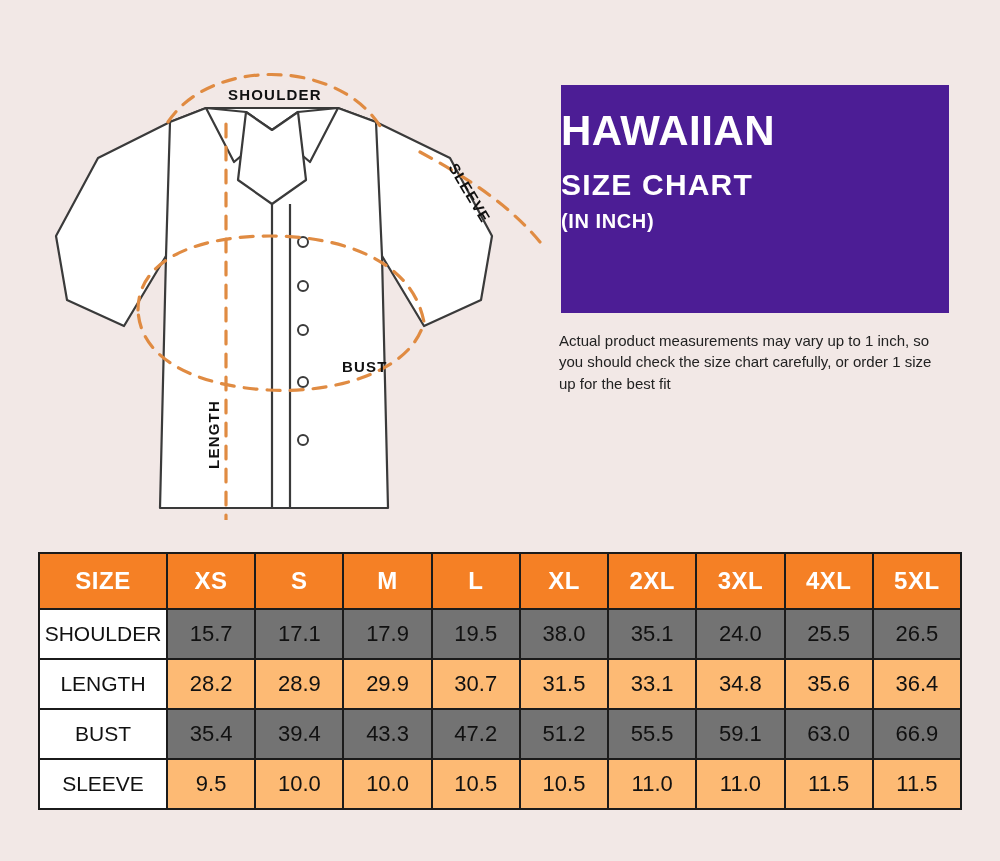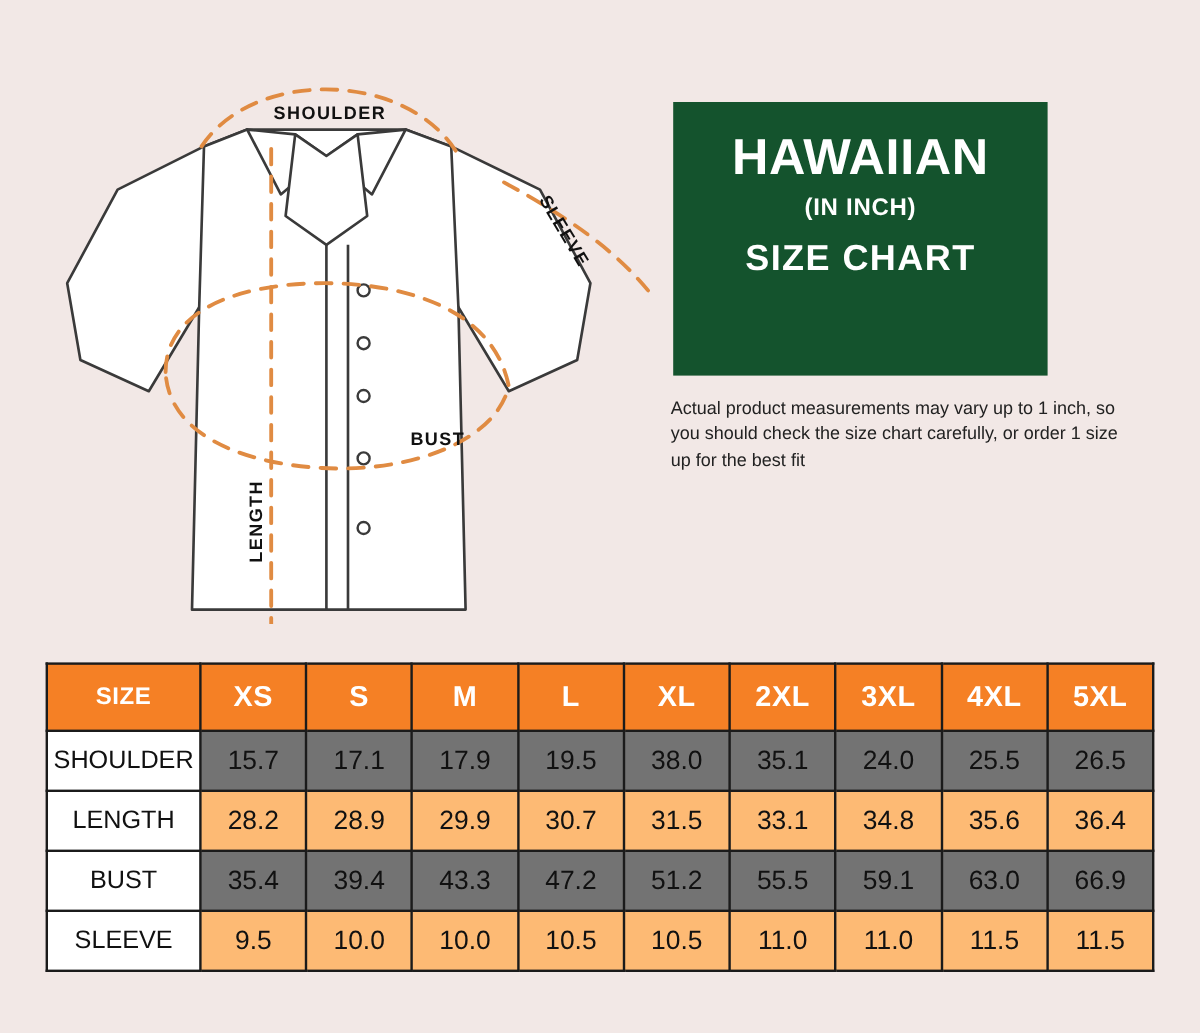--- a/index.html
+++ b/index.html
@@ -45,26 +45,26 @@
     left: 185px; top: 370px;
     writing-mode: vertical-rl;
     transform: rotate(180deg);
   }
 
   
   #title-card {
     position: absolute;
     left: 561px;
     top: 85px;
-    width: 312px;
+    width: 388px;
     height: 228px;
-    background: #14532d;
+    background: #4c1d95;
     box-sizing: border-box;
     padding: 24px 0 0 0;
-    text-align: center;
+    text-align: left;
     color: #ffffff;
   }
   #title-main {
     font-size: 42px;
     font-weight: bold;
     line-height: 1.07;
     letter-spacing: 0.5px;
   }
   #title-sub {
     font-size: 30px;
@@ -108,21 +108,21 @@
   }
   #size-table thead th {
     background: #f58025;
     color: #ffffff;
     font-weight: bold;
     font-size: 24px;
     letter-spacing: 0.5px;
     height: 54px;
   }
   #size-table thead th.corner {
-    font-size: 20px;
+    font-size: 24px;
   }
   #size-table tbody td.rowhead {
     background: #ffffff;
     font-weight: normal;
     font-size: 21px;
   }
   #size-table tbody td.val-odd {
     background: #737373;
   }
   #size-table tbody td.val-even {
@@ -172,22 +172,22 @@
   <div class="diagram-label" id="label-shoulder">SHOULDER</div>
   <div class="diagram-label" id="label-sleeve">SLEEVE</div>
   <div class="diagram-label" id="label-bust">BUST</div>
   <div class="diagram-label" id="label-length">LENGTH</div>
 </div>
 
 <div id="title-card">
   <div id="title-main">
     <div>HAWAIIAN</div>
   </div>
+  <div id="title-sub">SIZE CHART</div>
   <div id="title-unit">(IN INCH)</div>
-  <div id="title-sub">SIZE CHART</div>
 </div>
 
 <div id="note">Actual product measurements may vary up to 1 inch, so you should check the size chart carefully, or order 1 size up for the best fit</div>
 
 <table id="size-table">
   <colgroup>
     <col class="first">
     <col>
       <col>
       <col>

